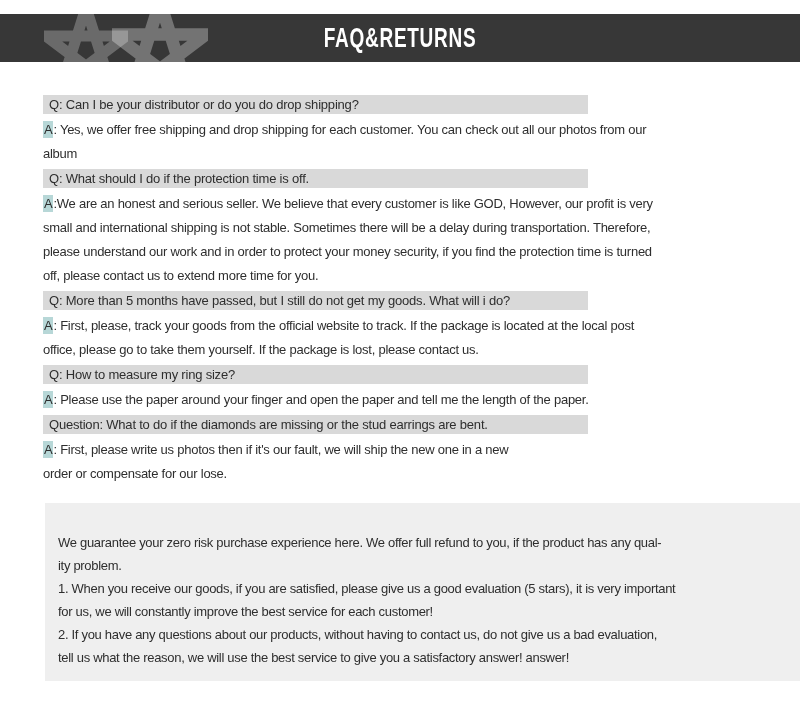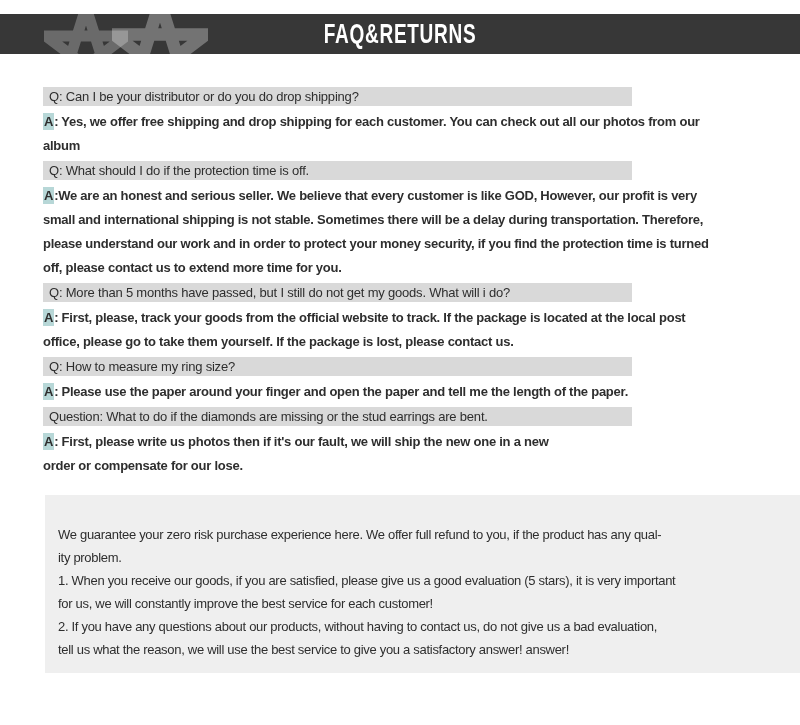--- a/index.html
+++ b/index.html
@@ -10,21 +10,21 @@
   body {
     width: 800px;
     height: 725px;
     overflow: hidden;
     font-family: "Liberation Sans", sans-serif;
     color: #2e2e2e;
   }
   
   .banner {
     margin-top: 14px;
-    height: 40px;
+    height: 48px;
     background: #373737;
     position: relative;
     overflow: hidden;
     display: flex;
     align-items: center;
     justify-content: center;
   }
   .banner-title {
     color: #ffffff;
     font-size: 28px;
@@ -44,33 +44,32 @@
   }
   .star-1 { left: 44px;  top: -10px; }
   .star-2 { left: 112px; top: -16px; }
   
   .content {
     padding: 33px 40px 0 43px;
   }
   .qa + .qa { margin-top: 3px; }
   .q-bar {
     box-sizing: border-box;
-    width: 589px;
+    width: 545px;
     background: #d9d9d9;
     padding: 3px 6px 2px 6px;
     font-size: 13px;
     letter-spacing: -0.2px;
     line-height: 14px;
   }
   .answer {
     margin: 4px 0 0 0;
     font-size: 13px;
     letter-spacing: -0.25px;
     line-height: 24px;
-    font-weight: bold;
   }
   .a-marker {
     background: #b7d7d7;
     padding: 1px 1px;
   }
   .a-body {
     white-space: pre-line;
   }
   
   .guarantee {

